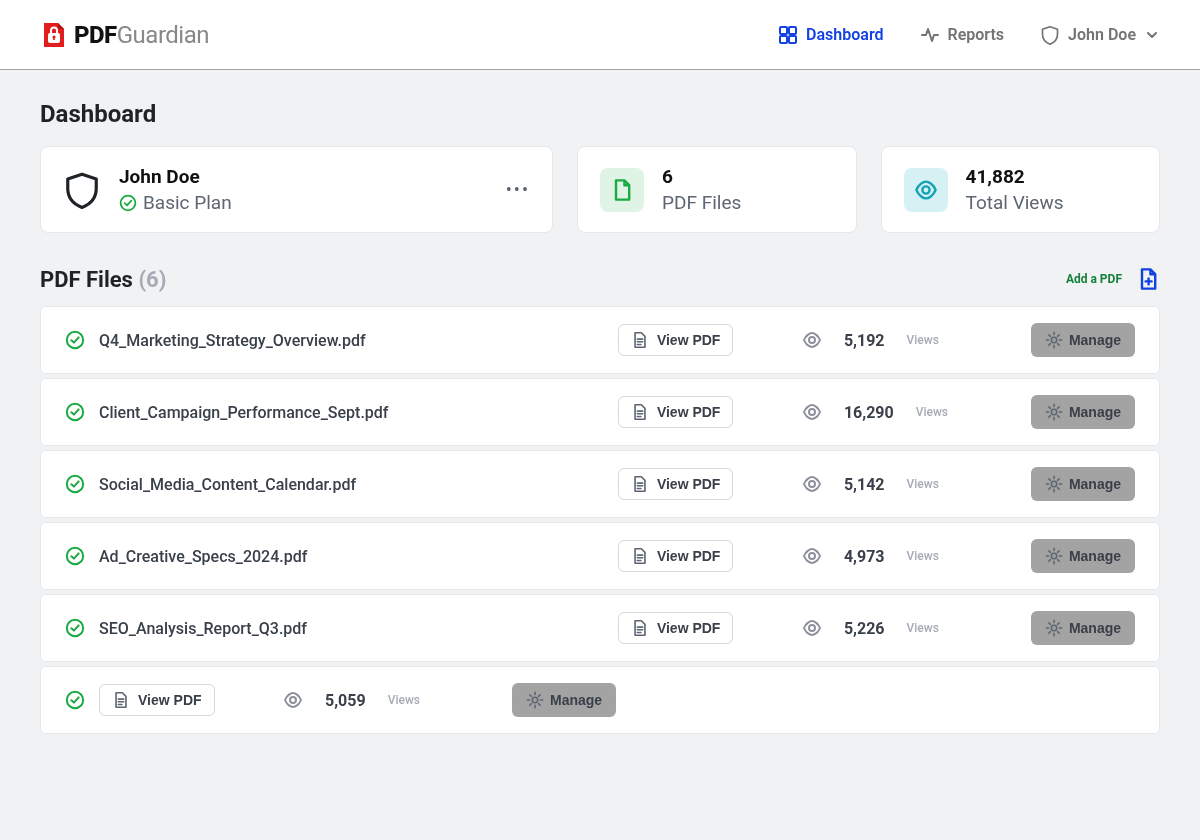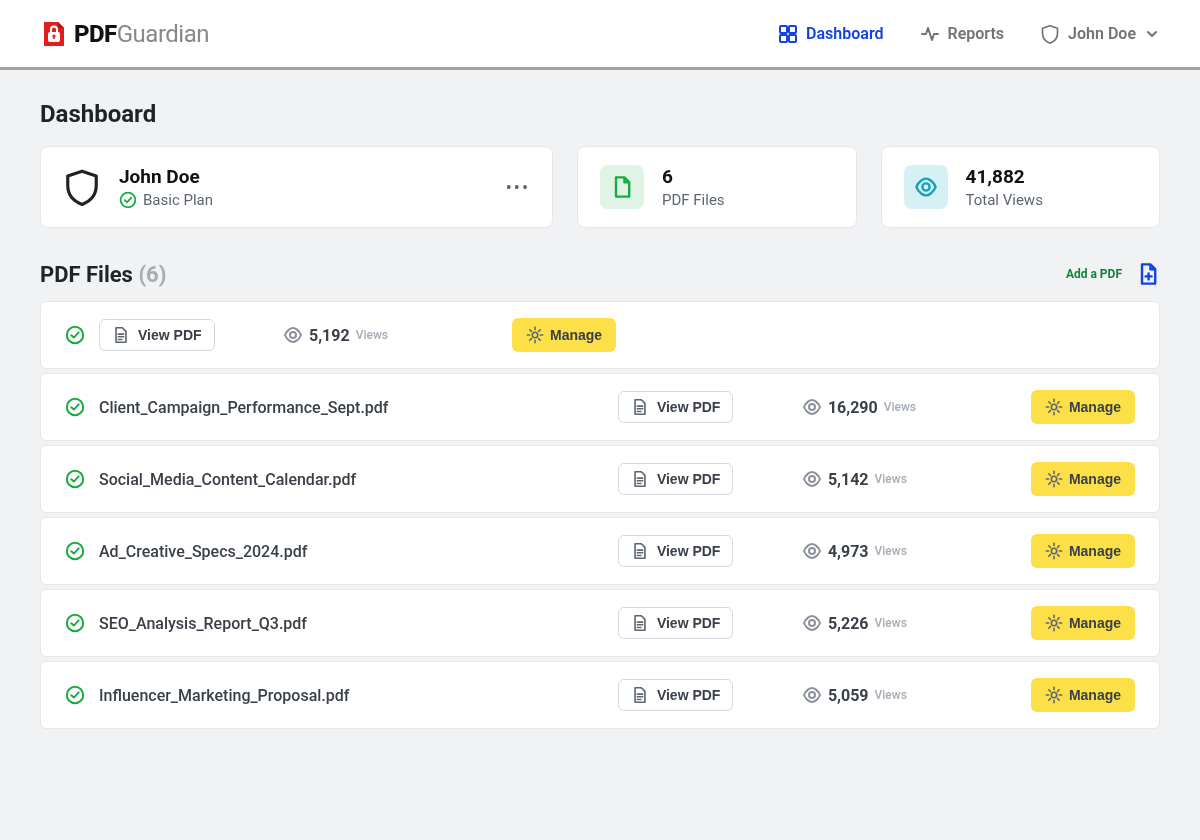--- a/index.html
+++ b/index.html
@@ -1,19 +1,19 @@
 <!DOCTYPE html>
 <html><head>
 <meta charset="utf-8">
 <style>
   * { box-sizing: border-box; margin: 0; padding: 0; }
   body { font-family: -apple-system, BlinkMacSystemFont, "Segoe UI", Roboto, Arial, sans-serif; background: #f1f2f4; color: #1f2328; width: 1200px; height: 840px; overflow: hidden; }
   
   
-  .header { background: #fff; border-bottom: 3px solid #a3a3a3; height: 70px; display: flex; align-items: center; padding: 0 40px; gap: 36px; }
+  .header { background: #fff; border-bottom: 1px solid #a3a3a3; height: 70px; display: flex; align-items: center; padding: 0 40px; gap: 36px; }
   .logo { display: flex; align-items: center; gap: 6px; }
   .logo-text { font-size: 24px; font-weight: 400; letter-spacing: -0.5px; color: #888; }
   .logo-text strong { font-weight: 800; color: #111; }
   .spacer { flex: 1; }
   .nav-item { display: flex; align-items: center; gap: 8px; font-size: 16px; font-weight: 600; color: #737373; cursor: pointer; }
   .nav-item.active { color: #1242e2; }
   .nav-item svg { flex-shrink: 0; }
   
   
   .main { padding: 30px 40px; }
@@ -22,38 +22,38 @@
   
   .cards-row { display: flex; gap: 24px; margin-bottom: 34px; }
   .card { background: #fff; border: 1px solid #e5e7eb; border-radius: 8px; padding: 18px 22px; display: flex; align-items: center; gap: 18px; }
   .card-user { flex: 2; }
   .card-stat { flex: 1; }
   .card-icon-box { width: 44px; height: 44px; display: flex; align-items: center; justify-content: center; border-radius: 8px; }
   .card-icon-box.green { background: #dff4e5; }
   .card-icon-box.cyan { background: #d5f1f3; }
   .card-body { display: flex; flex-direction: column; gap: 3px; }
   .card-title-lg { font-size: 19px; font-weight: 700; color: #111; }
-  .card-sub { font-size: 15px; color: #5e6672; display: flex; align-items: center; gap: 6px; }
+  .card-sub { font-size: 19px; color: #5e6672; display: flex; align-items: center; gap: 6px; }
   .card-more { margin-left: auto; color: #5e6672; cursor: pointer; font-size: 18px; letter-spacing: 2px; }
   
   
   .section-head { display: flex; align-items: flex-start; justify-content: space-between; margin-bottom: 14px; }
   .section-title { font-size: 22px; font-weight: 700; color: #1f2328; }
   .section-title .count { color: #a6acb5; font-weight: 700; }
   .add-pdf { display: flex; align-items: center; gap: 14px; color: #15803d; font-weight: 700; font-size: 12px; cursor: pointer; }
   
   
   .file-list { display: flex; flex-direction: column; gap: 4px; }
   .file-row { background: #fff; border: 1px solid #e5e7eb; border-radius: 6px; padding: 16px 24px; display: flex; align-items: center; gap: 14px; }
   .file-name { font-size: 16px; color: #3a4049; font-weight: 500; flex: 1; }
   .col-view { width: 170px; display: flex; align-items: center; }
-  .col-stats { width: 215px; display: flex; align-items: center; gap: 6px; }
+  .col-stats { width: 215px; display: flex; align-items: center; gap: 22px; }
   .col-manage { display: flex; align-items: center; }
   .btn-view { display: inline-flex; align-items: center; gap: 8px; border: 1px solid #d4d8dd; background: #fff; color: #3a4049; font-size: 14px; font-weight: 600; padding: 6px 12px; border-radius: 6px; cursor: pointer; }
-  .btn-manage { display: inline-flex; align-items: center; gap: 6px; border: none; background: #fde047; color: #3a4049; font-size: 14px; font-weight: 600; padding: 8px 14px; border-radius: 6px; cursor: pointer; }
+  .btn-manage { display: inline-flex; align-items: center; gap: 6px; border: none; background: #a3a3a3; color: #3a4049; font-size: 14px; font-weight: 600; padding: 8px 14px; border-radius: 6px; cursor: pointer; }
   .views-num { font-size: 16px; font-weight: 700; color: #3a4049; }
   .views-label { font-size: 12px; color: #a6acb5; font-weight: 500; }
   
   svg { display: block; }
 </style>
 </head>
 <body>
 
 <svg width="0" height="0" style="position:absolute">
   <defs>
@@ -188,20 +188,21 @@
           <use href="#i-file-plus"></use>
         </svg>
     </div>
   </div>
 
   <div class="file-list" id="file-list">
       <div class="file-row">
     <svg width="20" height="20" viewBox="0 0 20 20">
           <use href="#i-check-circle"></use>
         </svg>
+    <div class="file-name">Q4_Marketing_Strategy_Overview.pdf</div>
     <div class="col-view">
       <button class="btn-view">
         <svg width="18" height="18" viewBox="0 0 20 20" style="color:#5e6672">
               <use href="#i-file-lines"></use>
             </svg>
         <span>View PDF</span>
       </button>
     </div>
     <div class="col-stats">
       <svg width="20" height="20" viewBox="0 0 20 20" style="color:#8b919b">
@@ -332,21 +333,20 @@
               <use href="#i-gear"></use>
             </svg>
         <span>Manage</span>
       </button>
     </div>
       </div>
       <div class="file-row">
     <svg width="20" height="20" viewBox="0 0 20 20">
           <use href="#i-check-circle"></use>
         </svg>
-    <div class="file-name">Influencer_Marketing_Proposal.pdf</div>
     <div class="col-view">
       <button class="btn-view">
         <svg width="18" height="18" viewBox="0 0 20 20" style="color:#5e6672">
               <use href="#i-file-lines"></use>
             </svg>
         <span>View PDF</span>
       </button>
     </div>
     <div class="col-stats">
       <svg width="20" height="20" viewBox="0 0 20 20" style="color:#8b919b">

